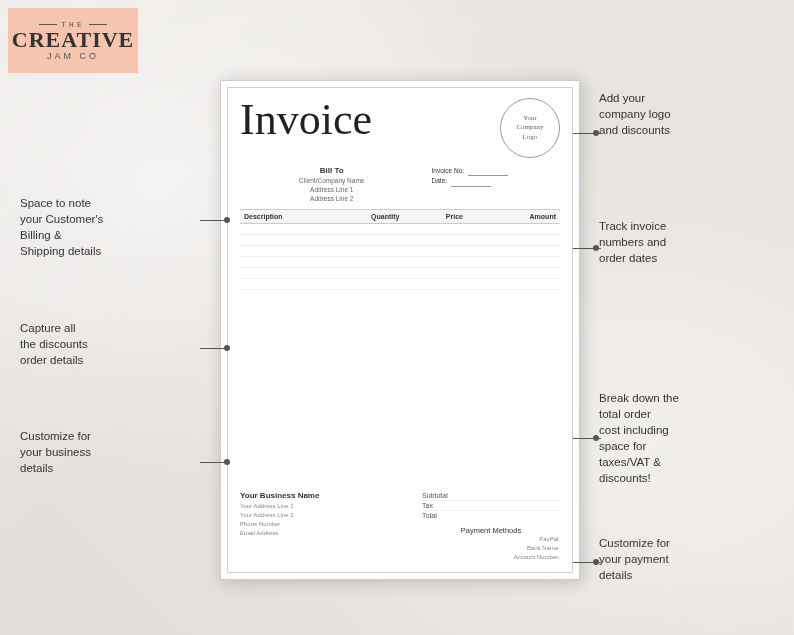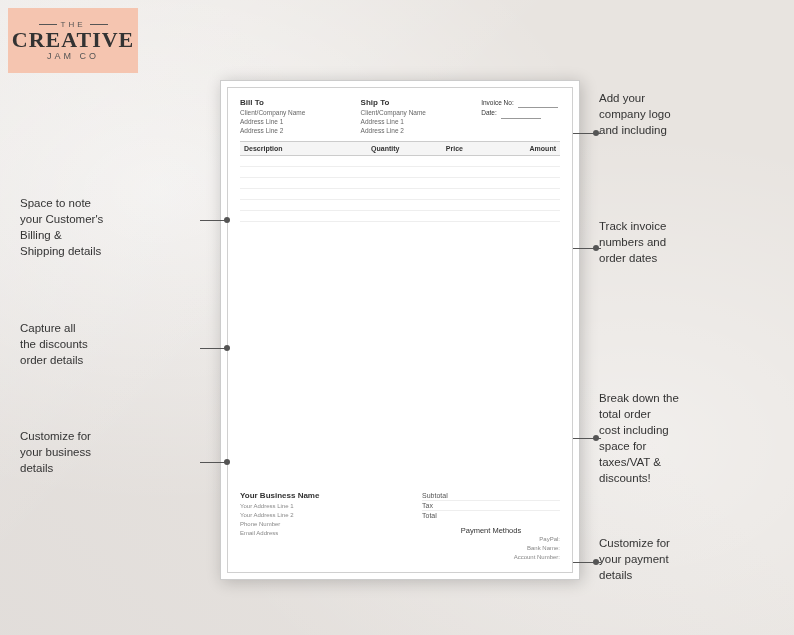--- a/index.html
+++ b/index.html
@@ -37,21 +37,21 @@
       display: flex;
       flex-direction: column;
       align-items: center;
       justify-content: center;
       padding: 4px;
     }
     .logo-the {
       font-size: 8px;
       letter-spacing: 3px;
       color: #555;
-      font-family: Liberation Sans, sans-serif;
+      font-family: Liberation Mono, monospace;
       display: flex;
       align-items: center;
       gap: 4px;
     }
     .logo-the::before, .logo-the::after {
       content: '';
       display: inline-block;
       width: 18px;
       height: 0.5px;
       background: #555;
@@ -125,20 +125,21 @@
       color: #666;
       text-align: center;
       line-height: 1.3;
     }
 
     
     .billing-section {
       display: flex;
       gap: 8px;
       margin-bottom: 2px;
+      text-align: center;
     }
     .bill-col {
       flex: 1;
     }
     .bill-col h4 {
       font-size: 8px;
       font-weight: bold;
       color: #333;
       margin-bottom: 1px;
       font-family: Arial, sans-serif;
@@ -346,30 +347,32 @@
 
 <div class="logo-area">
   <div class="logo-the">THE</div>
   <div class="logo-creative">CREATIVE</div>
   <div class="logo-jam">JAM CO</div>
 </div>
 
 <div class="invoice-doc">
   <div class="invoice-inner">
 
+    <div class="invoice-header">
+      <div class="invoice-title">Invoice</div>
+      <div class="company-logo-circle">
+        <span>Your</span>
+        <span>Company</span>
+        <span>Logo</span>
+      </div>
+    </div>
 
     <div class="billing-section">
       <div class="bill-col">
         <h4>Bill To</h4>
-        <p>Client/Company Name</p>
-        <p>Address Line 1</p>
-        <p>Address Line 2</p>
-      </div>
-      <div class="bill-col">
-        <h4>Ship To</h4>
         <p>Client/Company Name</p>
         <p>Address Line 1</p>
         <p>Address Line 2</p>
       </div>
       <div class="invoice-meta">
         <div class="invoice-meta-row">
           <span class="invoice-meta-label">Invoice No:</span>
           <span class="invoice-meta-value"></span>
         </div>
         <div class="invoice-meta-row">
@@ -478,21 +481,21 @@
 
 <div class="annotation annotation-left-3">
   <span>Customize for</span><br>
   <span>your business</span><br>
   <span>details</span>
 </div>
 
 <div class="annotation annotation-right-1">
   <span>Add your</span><br>
   <span>company logo</span><br>
-  <span>and including</span>
+  <span>and discounts</span>
 </div>
 
 <div class="annotation annotation-right-2">
   <span>Track invoice</span><br>
   <span>numbers and</span><br>
   <span>order dates</span>
 </div>
 
 <div class="annotation annotation-right-3">
   <span>Break down the</span><br>

